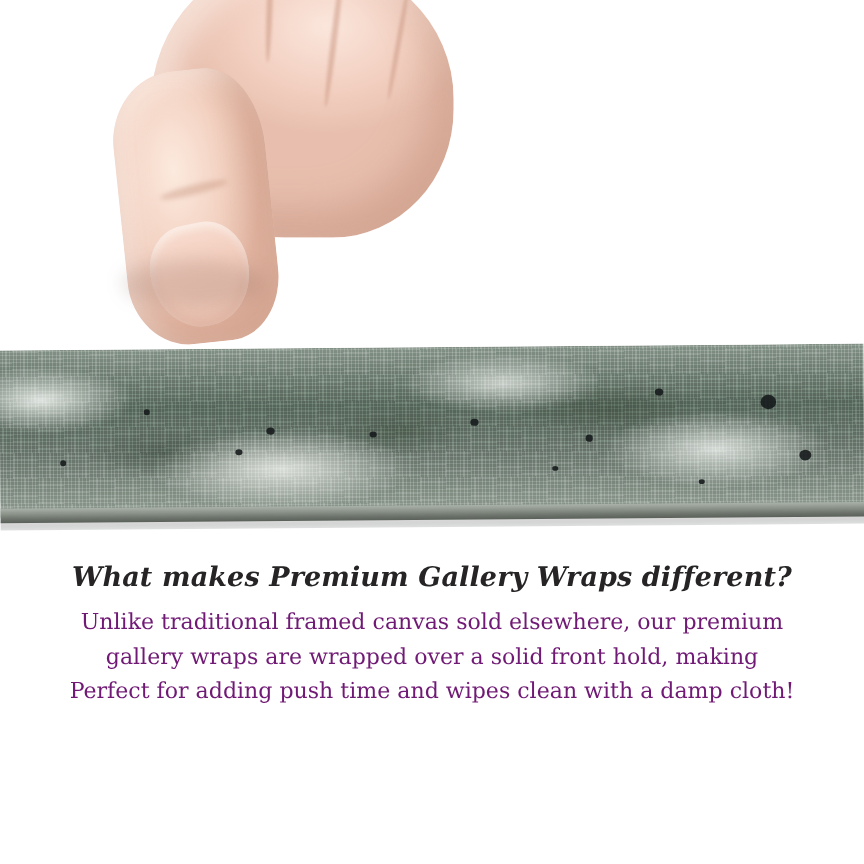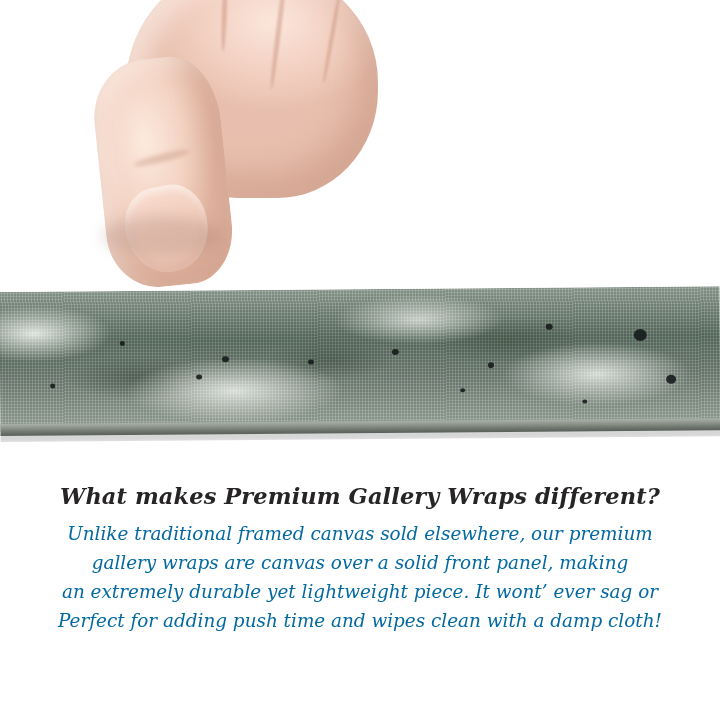--- a/index.html
+++ b/index.html
@@ -170,40 +170,39 @@
     width: 740px;
     height: 16px;
     background: linear-gradient(180deg, rgba(90,95,92,0.40) 0%, rgba(255,255,255,0) 100%);
     filter: blur(3px);
   }
 
   
   .text-block {
     position: absolute;
     left: 0;
-    top: 483px;
+    top: 468px;
     width: 720px;
     text-align: center;
     color: #2d2a2a;
     font-family: "DejaVu Serif", serif;
   }
   .headline {
     font-size: 22.5px;
     font-style: italic;
     font-weight: 700;
     letter-spacing: 0.1px;
     margin: 0 0 10px 0;
     color: #262425;
   }
   .body-lines {
     font-size: 18.4px;
-    font-style: italic;
     font-weight: 400;
     line-height: 29px;
-    color: #0369a1;
+    color: #701a75;
   }
   .body-lines div {
     white-space: nowrap;
   }
 </style>
 </head>
 <body>
 
 <div class="promo-card">
 
@@ -241,19 +240,18 @@
       <div class="slab-bottom-edge"></div>
       <div class="slab-drop-shadow"></div>
     </div>
 
   </div>
 
   <div class="text-block">
     <div class="headline">What makes Premium Gallery Wraps different?</div>
     <div class="body-lines">
       <div>Unlike traditional framed canvas sold elsewhere, our premium</div>
-      <div>gallery wraps are canvas over a solid front panel, making</div>
-      <div>an extremely durable yet lightweight piece. It wont’ ever sag or</div>
+      <div>gallery wraps are wrapped over a solid front hold, making</div>
       <div>Perfect for adding push time and wipes clean with a damp cloth!</div>
     </div>
   </div>
 
 </div>
 
 </body></html>

